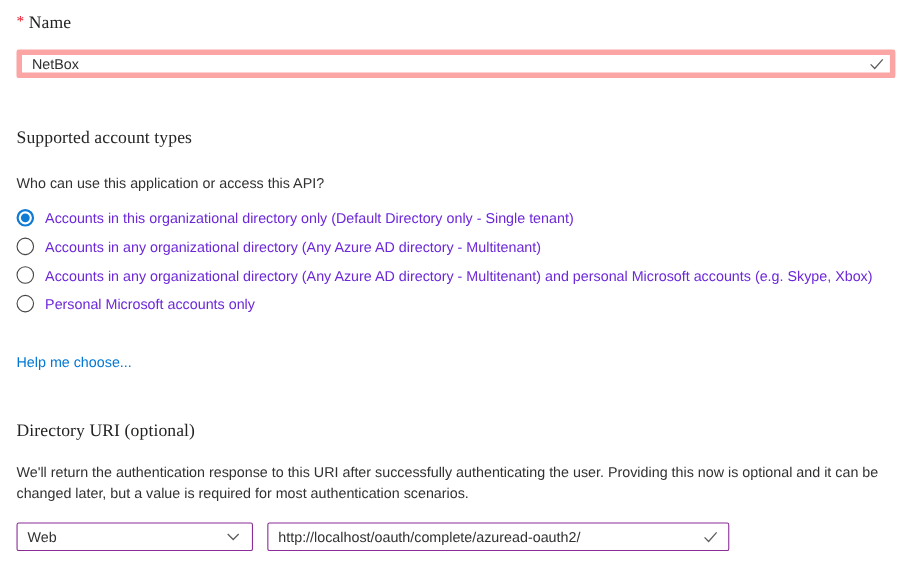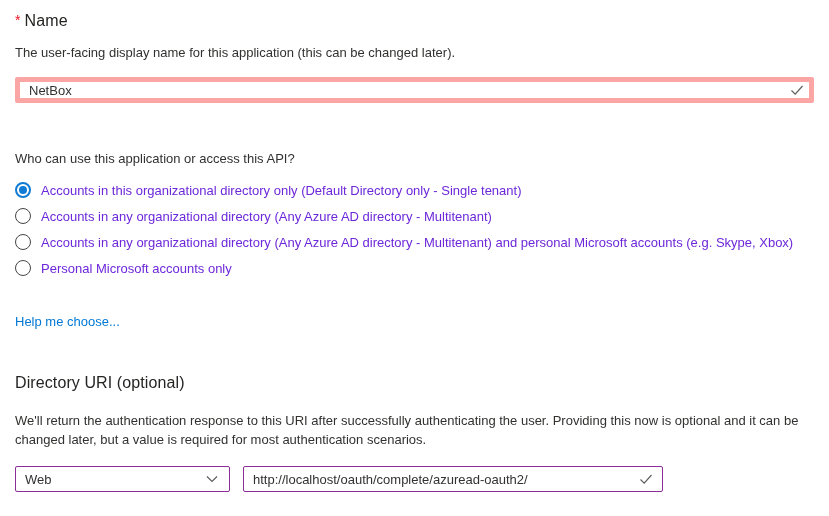--- a/index.html
+++ b/index.html
@@ -11,20 +11,21 @@
     color: #323130;
     padding: 12px 15px 0 15px;
     position: relative;
     overflow: hidden;
   }
   .section-title {
     font-size: 16px;
     font-weight: 400;
     color: #252423;
     letter-spacing: 0.1px;
+    font-family: Liberation Serif, serif;
   }
   .required-star {
     color: #e81123;
     font-size: 14px;
     margin-right: 4px;
     vertical-align: 1px;
   }
   .desc {
     font-size: 13px;
     color: #323130;
@@ -142,31 +143,31 @@
     outline: none;
     background: #ffffff;
   }
 </style>
 </head>
 <body>
 
 <div>
   <div class="section-title"><span class="required-star">*</span><span>Name</span></div>
 
-  <div class="desc name-desc">The user-facing display name for this application (this can be changed later).</div>
 
   <div class="field-wrap">
     <input type="text" class="text-input" value="NetBox" style="">
     <svg class="field-icon" viewBox="0 0 16 16">
       <path d="M2.5 8.5 L6.2 12.2 L13.5 4" fill="none" stroke="#605e5c" stroke-width="1.2"></path>
     </svg>
   </div>
 </div>
 
 <div class="section-2">
+  <div class="section-title">Supported account types</div>
 
   <div class="desc question">Who can use this application or access this API?</div>
 
   <div class="radio-group">
     <div class="radio-row">
       <span class="radio-circle selected">
           <span class="radio-dot"></span>
         </span>
       <span class="radio-label">Accounts in this organizational directory only (Default Directory only - Single tenant)</span>
     </div>

